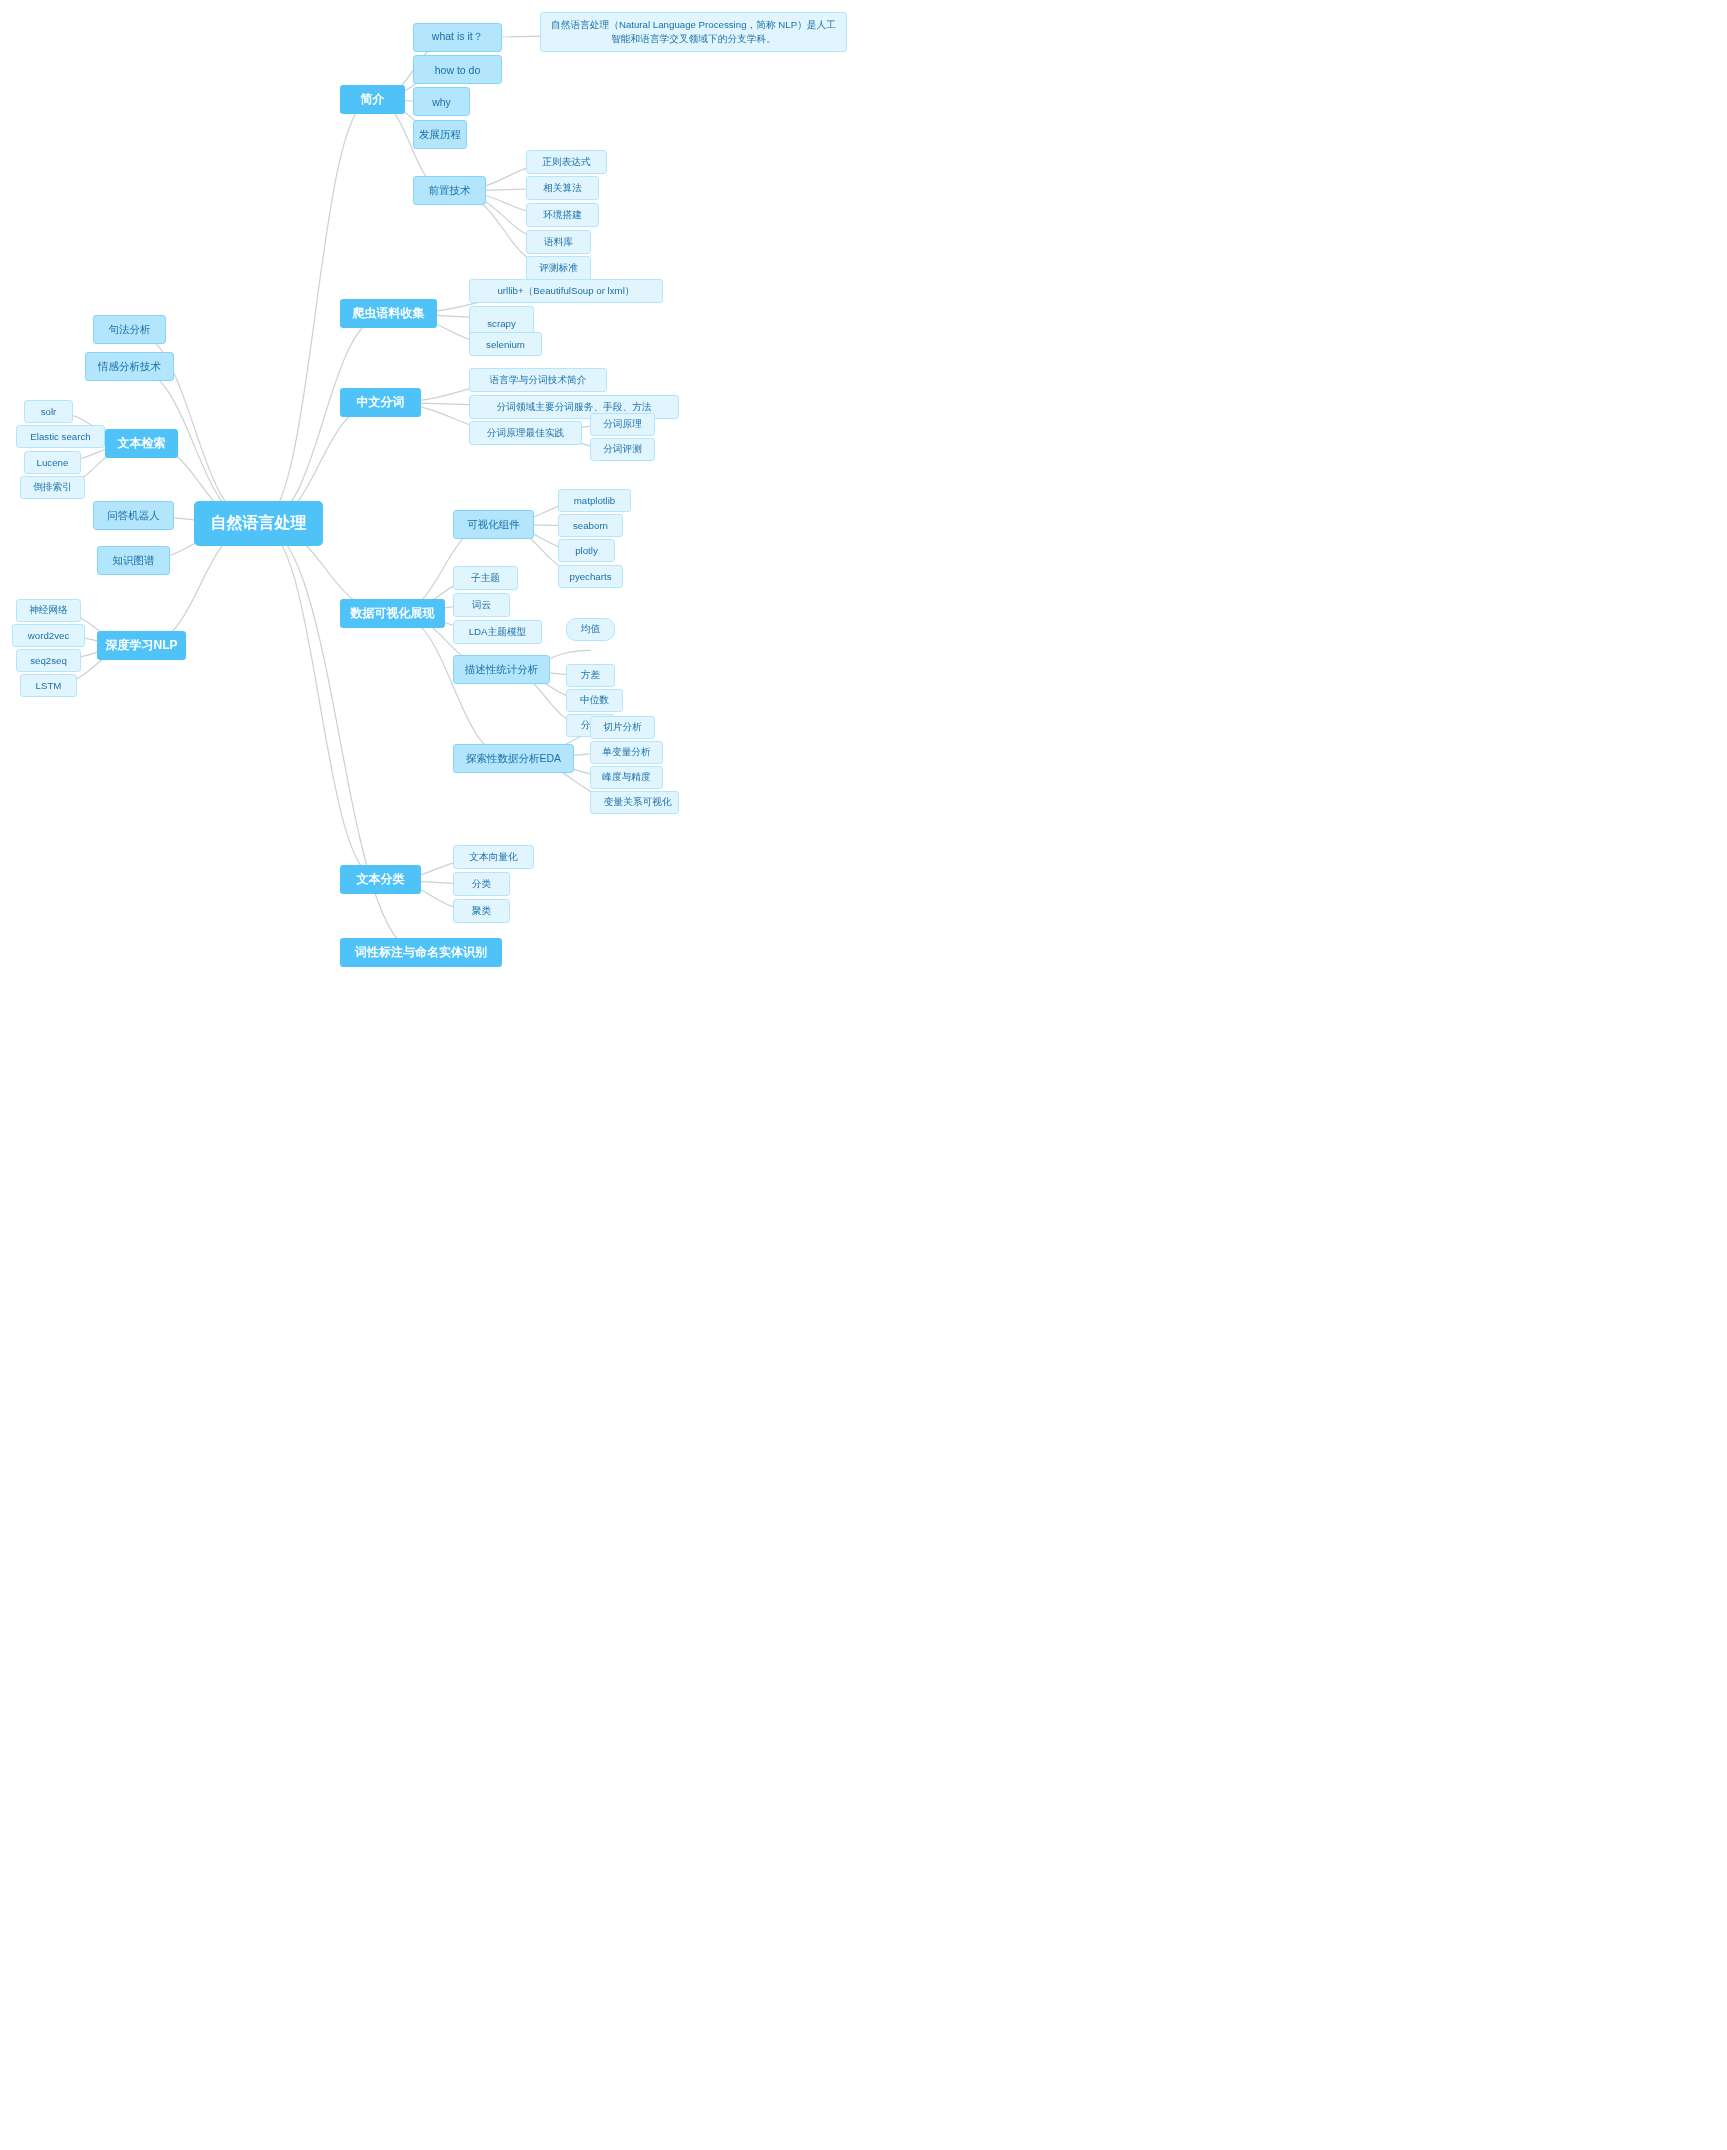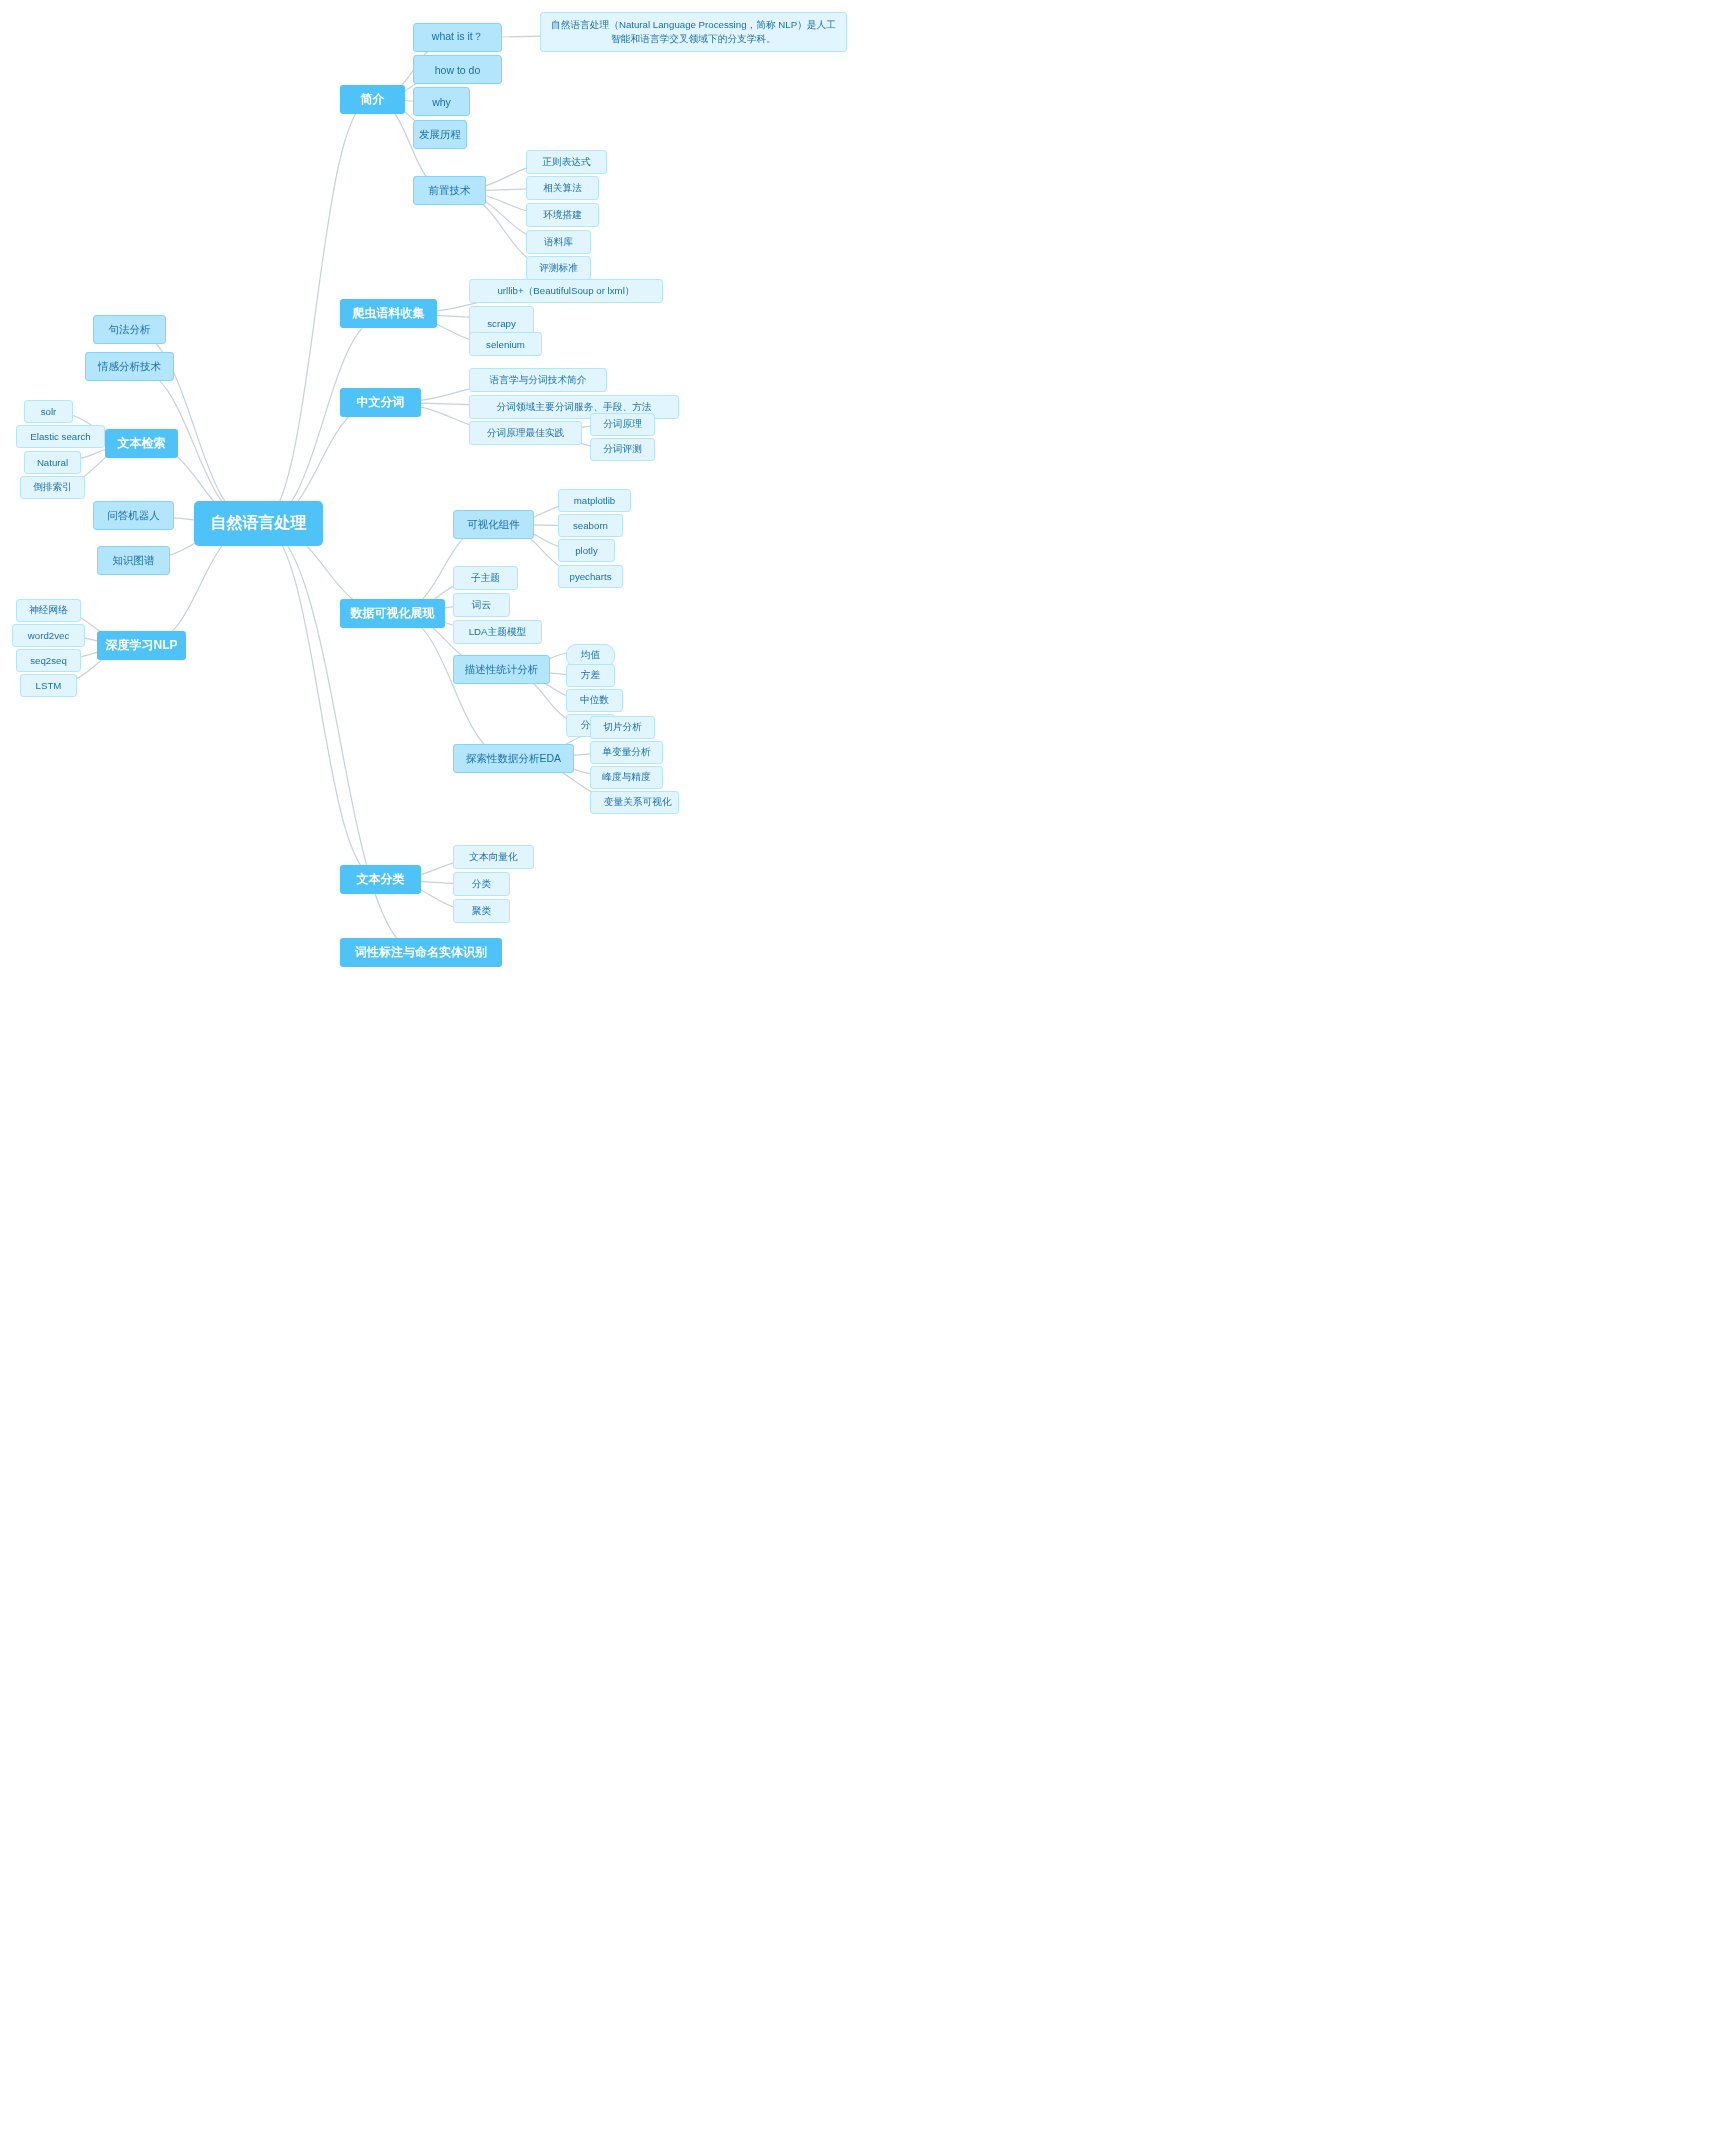--- a/index.html
+++ b/index.html
@@ -161,40 +161,40 @@
     <div class="node node-l1" style="left: 340px; top: 599px; width: 105px; height: 29px;">数据可视化展现</div>
     <div class="node node-l2" style="left: 453px; top: 510px; width: 81px; height: 29px;">可视化组件</div>
     <div class="node node-l3" style="left: 558px; top: 489px; width: 73px; height: 22.6px;">matplotlib</div>
     <div class="node node-l3" style="left: 558px; top: 514px; width: 65px; height: 22.6px;">seaborn</div>
     <div class="node node-l3" style="left: 558px; top: 539px; width: 57px; height: 22.6px;">plotly</div>
     <div class="node node-l3" style="left: 558px; top: 565px; width: 65px; height: 22.6px;">pyecharts</div>
     <div class="node node-l3" style="left: 453px; top: 566px; width: 65px; height: 24px;">子主题</div>
     <div class="node node-l3" style="left: 453px; top: 593px; width: 57px; height: 24px;">词云</div>
     <div class="node node-l3" style="left: 453px; top: 620px; width: 89px; height: 24px;">LDA主题模型</div>
     <div class="node node-l2" style="left: 453px; top: 655px; width: 97px; height: 29px;">描述性统计分析</div>
-    <div class="node node-l3" style="left: 566px; top: 644px; width: 49px; height: 22.6px; border-radius: 10px;">均值</div>
+    <div class="node node-l3" style="left: 566px; top: 618px; width: 49px; height: 22.6px; border-radius: 10px;">均值</div>
     <div class="node node-l3" style="left: 566px; top: 664px; width: 49px; height: 22.6px;">方差</div>
     <div class="node node-l3" style="left: 566px; top: 689px; width: 57px; height: 22.6px;">中位数</div>
     <div class="node node-l3" style="left: 566px; top: 714px; width: 49px; height: 22.6px;">分布</div>
     <div class="node node-l2" style="left: 453px; top: 744px; width: 121px; height: 29px;">探索性数据分析EDA</div>
     <div class="node node-l3" style="left: 590px; top: 716px; width: 65px; height: 22.6px;">切片分析</div>
     <div class="node node-l3" style="left: 590px; top: 741px; width: 73px; height: 22.6px;">单变量分析</div>
     <div class="node node-l3" style="left: 590px; top: 766px; width: 73px; height: 22.6px;">峰度与精度</div>
     <div class="node node-l3" style="left: 590px; top: 791px; width: 89px; height: 22.6px; padding-left: 16px;">变量关系可视化</div>
     <div class="node node-l1" style="left: 340px; top: 865px; width: 81px; height: 29px;">文本分类</div>
     <div class="node node-l3" style="left: 453px; top: 845px; width: 81px; height: 24px;">文本向量化</div>
     <div class="node node-l3" style="left: 453px; top: 872px; width: 57px; height: 24px;">分类</div>
     <div class="node node-l3" style="left: 453px; top: 899px; width: 57px; height: 24px;">聚类</div>
     <div class="node node-l1" style="left: 340px; top: 938px; width: 162px; height: 29px;">词性标注与命名实体识别</div>
     <div class="node node-l2" style="left: 93px; top: 315px; width: 73px; height: 29px;">句法分析</div>
     <div class="node node-l2" style="left: 85px; top: 352px; width: 89px; height: 29px;">情感分析技术</div>
     <div class="node node-l1" style="left: 105px; top: 429px; width: 73px; height: 29px;">文本检索</div>
     <div class="node node-l3" style="left: 24px; top: 400px; width: 49px; height: 22.6px;">solr</div>
     <div class="node node-l3" style="left: 16px; top: 425px; width: 89px; height: 22.6px;">Elastic search</div>
-    <div class="node node-l3" style="left: 24px; top: 451px; width: 57px; height: 22.6px;">Natural</div>
+    <div class="node node-l3" style="left: 24px; top: 451px; width: 57px; height: 22.6px;">Lucene</div>
     <div class="node node-l3" style="left: 20px; top: 476px; width: 65px; height: 22.6px;">倒排索引</div>
     <div class="node node-l2" style="left: 93px; top: 501px; width: 81px; height: 29px;">问答机器人</div>
     <div class="node node-l2" style="left: 97px; top: 546px; width: 73px; height: 29px;">知识图谱</div>
     <div class="node node-l1" style="left: 97px; top: 631px; width: 89px; height: 29px;">深度学习NLP</div>
     <div class="node node-l3" style="left: 16px; top: 599px; width: 65px; height: 22.6px;">神经网络</div>
     <div class="node node-l3" style="left: 12px; top: 624px; width: 73px; height: 22.6px;">word2vec</div>
     <div class="node node-l3" style="left: 16px; top: 649px; width: 65px; height: 22.6px;">seq2seq</div>
     <div class="node node-l3" style="left: 20px; top: 674px; width: 57px; height: 22.6px;">LSTM</div>
   </div>
 

